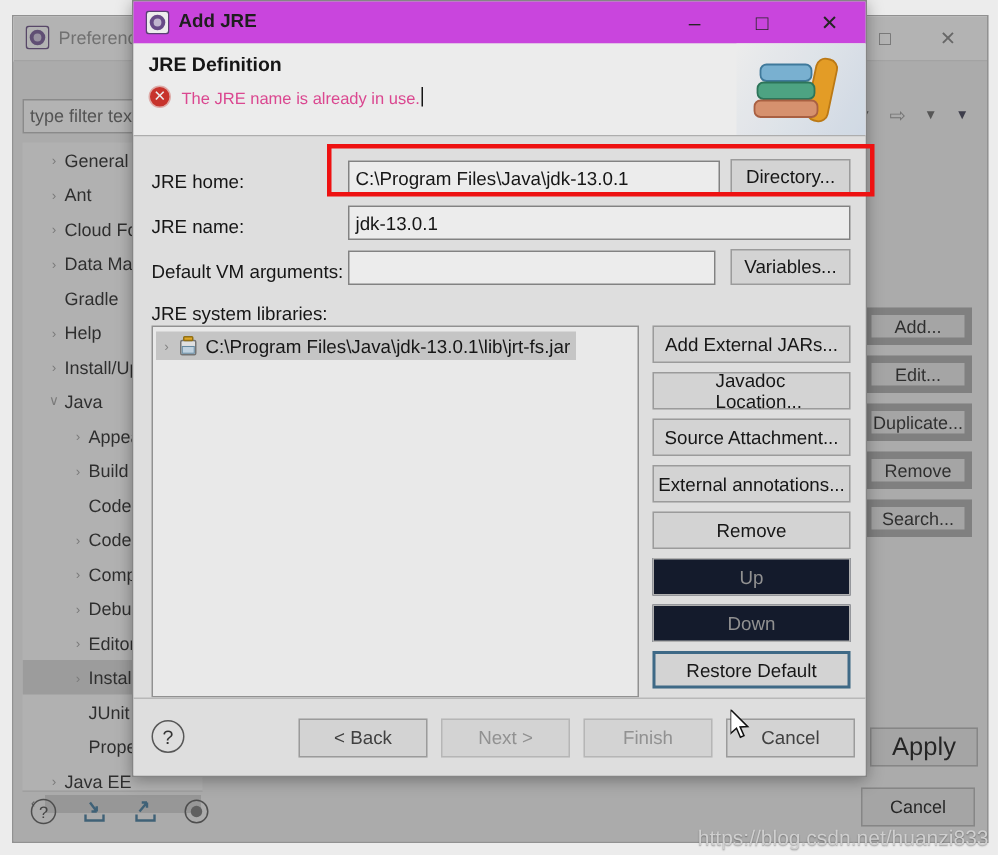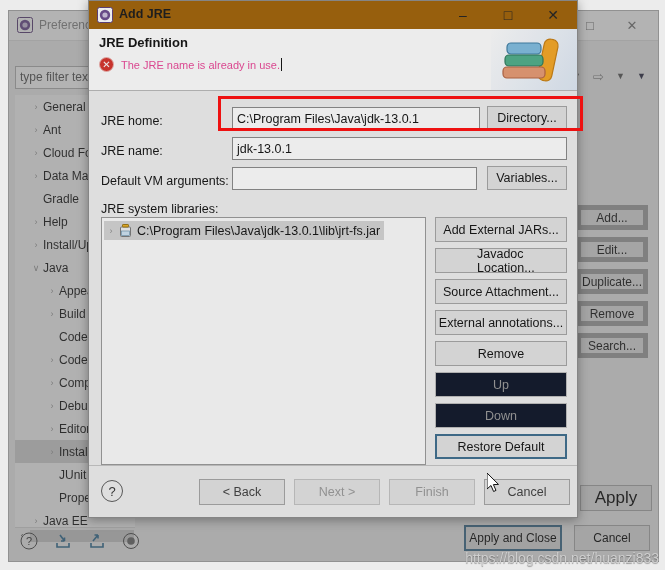--- a/index.html
+++ b/index.html
@@ -100,21 +100,21 @@
     position:absolute;inset:0;background:rgba(90,90,90,0.38);pointer-events:none;
   }
 
   
   #jre-dialog{
     position:absolute;left:88px;top:0px;width:490px;height:518px;
     background:#f0f0f0;border:1px solid #8d8d8d;box-sizing:border-box;
     box-shadow:0 2px 10px rgba(0,0,0,.35);
   }
   #jre-titlebar{
-    position:absolute;left:0;top:0;width:100%;height:28px;background:#a16207;
+    position:absolute;left:0;top:0;width:100%;height:28px;background:#d946ef;
   }
   #jre-title-icon{position:absolute;left:8px;top:6px;width:16px;height:16px;}
   #jre-title-text{position:absolute;left:30px;top:6px;font-size:12.5px;font-weight:bold;color:#1a1a1a;}
   .jwin-btn{
     position:absolute;top:0;width:44px;height:28px;display:flex;align-items:center;
     justify-content:center;color:#222;font-size:14px;
   }
   #jre-min{right:92px;} #jre-max{right:47px;} #jre-close{right:2px;}
 
   
@@ -359,21 +359,20 @@
           </svg>
       </span>
       <span class="bi">
         <svg width="18" height="18" viewBox="0 0 18 18">
             <circle cx="9" cy="9" r="7.5" fill="none" stroke="#4a4a4a"></circle>
             <circle cx="9" cy="9" r="3.8" fill="#6b6b6b"></circle>
           </svg>
       </span>
     </div>
 
-    <div id="prefs-aac">Apply and Close</div>
     <div id="prefs-cancel2">Cancel</div>
 
     <div id="prefs-dim"></div>
   </div>
 
   <div id="jre-dialog">
 
     <div id="jre-titlebar">
       <span id="jre-title-icon">
         <svg width="16" height="16" viewBox="0 0 16 16">

